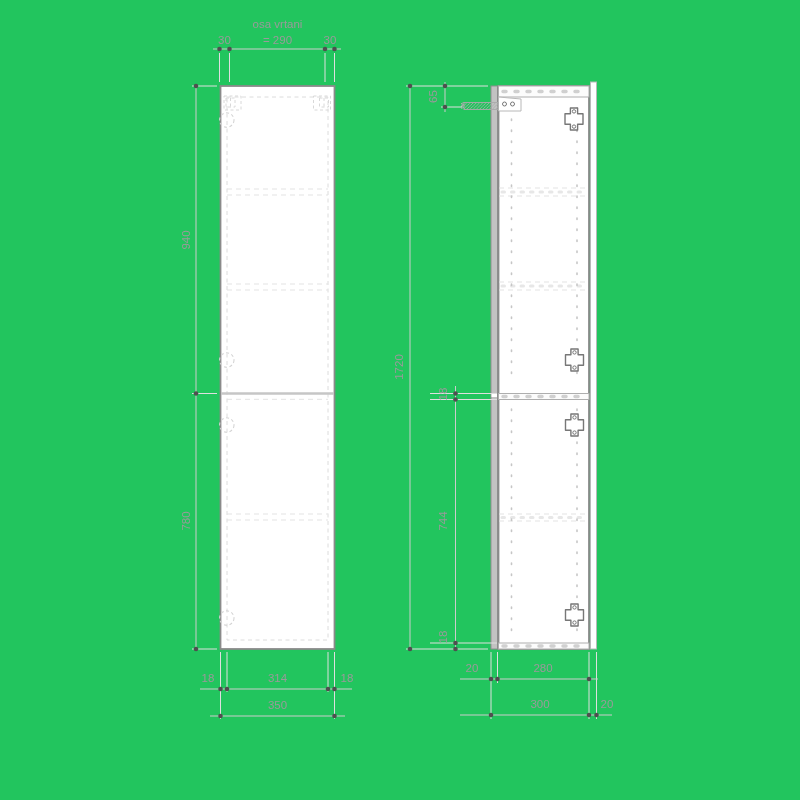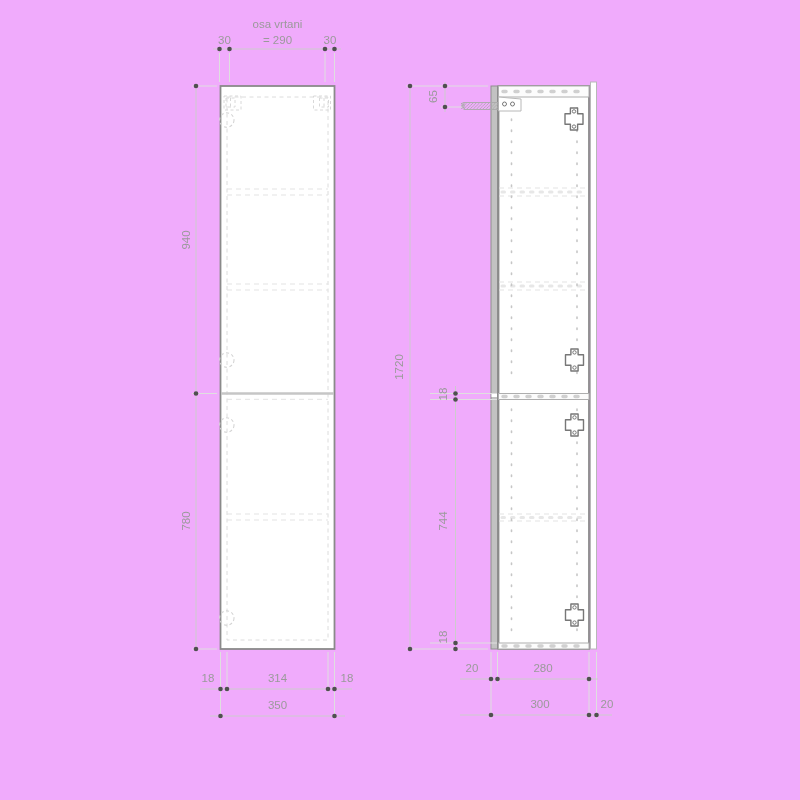--- a/index.html
+++ b/index.html
@@ -1,16 +1,16 @@
 <!DOCTYPE html>
 <html><head>
 <meta charset="utf-8">
 <style>
   html,body{margin:0;padding:0;background:#ffffff;}
-  .canvas{position:relative;width:800px;height:800px;background:#f0abfc;overflow:hidden;
+  .canvas{position:relative;width:800px;height:800px;background:#22c55e;overflow:hidden;
           font-family:"Liberation Sans", sans-serif;}
   svg{display:block;}
   text{font-family:"Liberation Sans", sans-serif;font-size:11.5px;fill:#9a9a9a;}
   .dimline{stroke:#cccccc;stroke-width:1;}
   .extline{stroke:#dfdfdf;stroke-width:1;}
   .dot{fill:#4f4f4f;}
   .outer{fill:#ffffff;stroke:#8a8a8a;stroke-width:1.8;}
   .inner-dash{fill:none;stroke:#dcdcdc;stroke-width:1;stroke-dasharray:4 3.5;}
   .shelf-dash{stroke:#e3e3e3;stroke-width:1;stroke-dasharray:5 4;fill:none;}
   .hinge-circle{fill:none;stroke:#d4d4d4;stroke-width:1.1;stroke-dasharray:3 2.5;}

